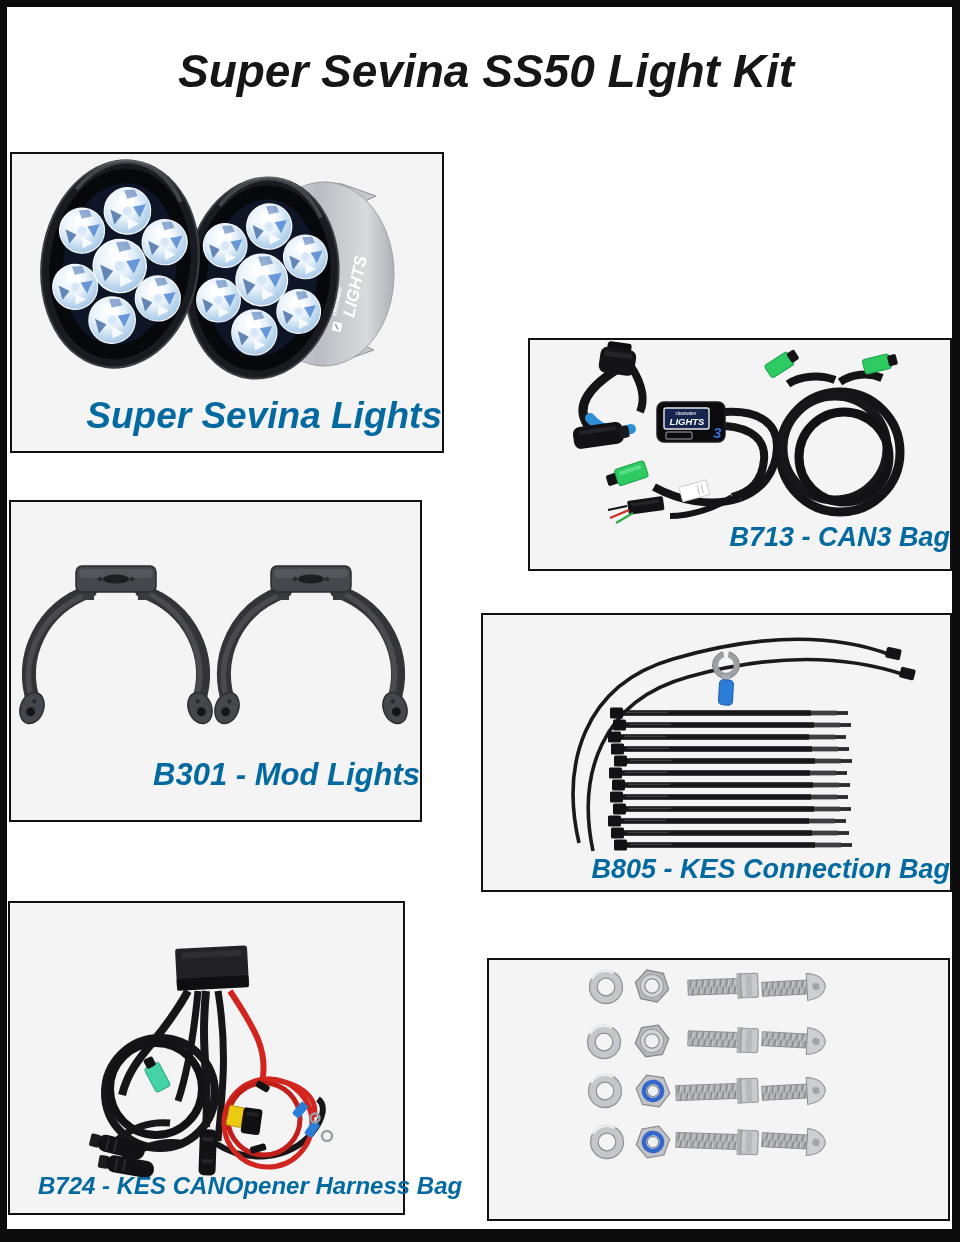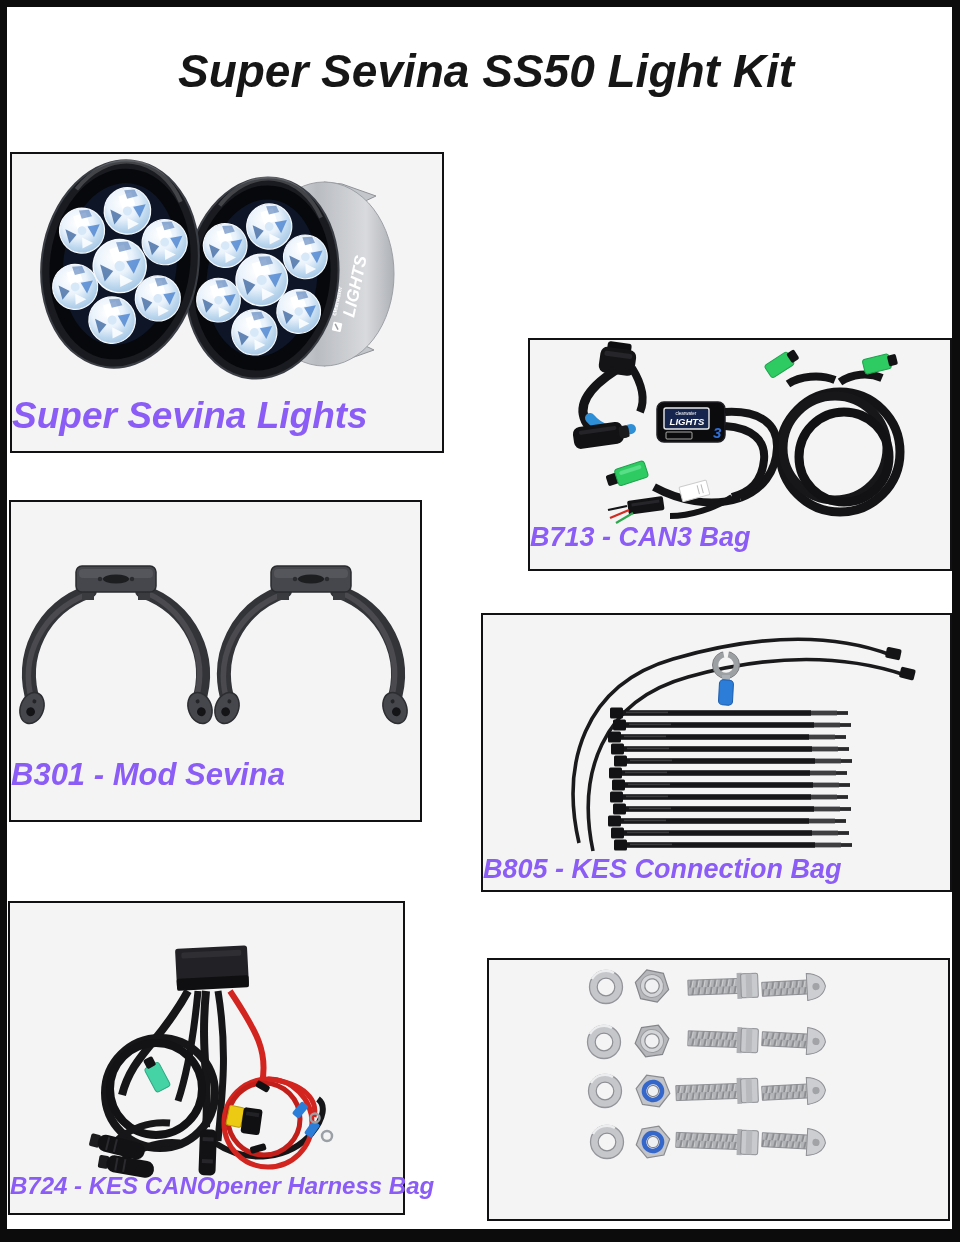--- a/index.html
+++ b/index.html
@@ -3,22 +3,22 @@
 <meta charset="utf-8">
 <style>
   * { margin:0; padding:0; box-sizing:border-box; }
   body { background:#0c0c0c; font-family:"Liberation Sans", sans-serif; }
   .canvas { position:relative; width:960px; height:1242px; background:#0c0c0c; overflow:hidden; }
   .page-bg { position:absolute; left:7px; top:7px; width:945px; height:1222px; background:#ffffff; }
   .title { position:absolute; left:6px; top:44px; width:960px; text-align:center;
            font-size:46px; font-weight:bold; font-style:italic; color:#161616; }
   .pbox { position:absolute; background:#f4f4f5; border:2px solid #111113; }
   .pbox svg { position:absolute; left:0; top:0; display:block; }
-  .plabel { position:absolute; left:0; width:100%; text-align:left; font-style:italic;
-            font-weight:bold; color:#8b5cf6; white-space:nowrap; }
+  .plabel { position:absolute; left:0; width:100%; text-align:right; font-style:italic;
+            font-weight:bold; color:#0369a1; white-space:nowrap; }
 </style>
 </head>
 <body>
 
 <svg width="0" height="0" style="position:absolute" aria-hidden="true">
   <defs>
     <radialGradient id="jg" cx="38%" cy="35%" r="75%">
       <stop offset="0%" stop-color="#ffffff"></stop>
         <stop offset="45%" stop-color="#e9f2fb"></stop>
       <stop offset="72%" stop-color="#bdd8ee"></stop>
@@ -211,21 +211,21 @@
       </g>
     </svg>
     <div class="plabel" style="bottom:16px; font-size:27px;">B713 - CAN3 Bag</div>
   </div>
 
   <div class="pbox" style="left:9px; top:500px; width:413px; height:322px;">
     <svg width="409" height="240" viewBox="0 0 409 240">
       <use href="#bracket" transform="translate(5,64)"></use>
       <use href="#bracket" transform="translate(200,64)"></use>
     </svg>
-    <div class="plabel" style="bottom:27px; font-size:31px;">B301 - Mod Sevina</div>
+    <div class="plabel" style="bottom:27px; font-size:31px;">B301 - Mod Lights</div>
   </div>
 
   <div class="pbox" style="left:481px; top:613px; width:471px; height:279px;">
     <svg width="467" height="245" viewBox="0 0 467 245">
       <g>
         <path d="M 96,228 C 78,150 100,70 190,44 C 290,15 360,22 408,40" fill="none" stroke="#1a1a1c" stroke-width="3.6"></path>
         <path d="M 110,236 C 94,160 118,86 205,62 C 298,36 368,42 422,60" fill="none" stroke="#1a1a1c" stroke-width="3.6"></path>
         <rect x="403" y="33" width="15" height="11" rx="2" transform="rotate(12 410 38)" fill="#141416"></rect>
         <rect x="417" y="53" width="15" height="11" rx="2" transform="rotate(14 424 58)" fill="#141416"></rect>
       </g>
@@ -318,21 +318,21 @@
             <rect width="9" height="16" rx="2" fill="#2b7dd8"></rect>
           </g>
         <circle cx="305" cy="215" r="4.5" fill="none" stroke="#9aa0a5" stroke-width="2.5"></circle>
         <circle cx="317" cy="233" r="5" fill="none" stroke="#9aa0a5" stroke-width="2.5"></circle>
       </g>
       <g>
         <rect x="246" y="180" width="14" height="7" rx="2" transform="rotate(30 253 183)" fill="#111113"></rect>
         <rect x="240" y="242" width="16" height="7" rx="2" transform="rotate(-15 248 245)" fill="#111113"></rect>
       </g>
     </svg>
-    <div class="plabel" style="bottom:13px; font-size:24px;">B724 - KES CANOpener Harness Bag</div>
+    <div class="plabel" style="bottom:13px; font-size:24px;margin-left:28px;">B724 - KES CANOpener Harness Bag</div>
   </div>
 
   <div class="pbox" style="left:487px; top:958px; width:463px; height:263px;">
     <svg width="459" height="210" viewBox="0 0 459 210">
       <g>
         <use href="#washer" transform="translate(117,27)"></use>
         <use href="#washer" transform="translate(115,82)"></use>
         <use href="#washer" transform="translate(116,131)"></use>
         <use href="#washer" transform="translate(118,182)"></use>
       </g>

